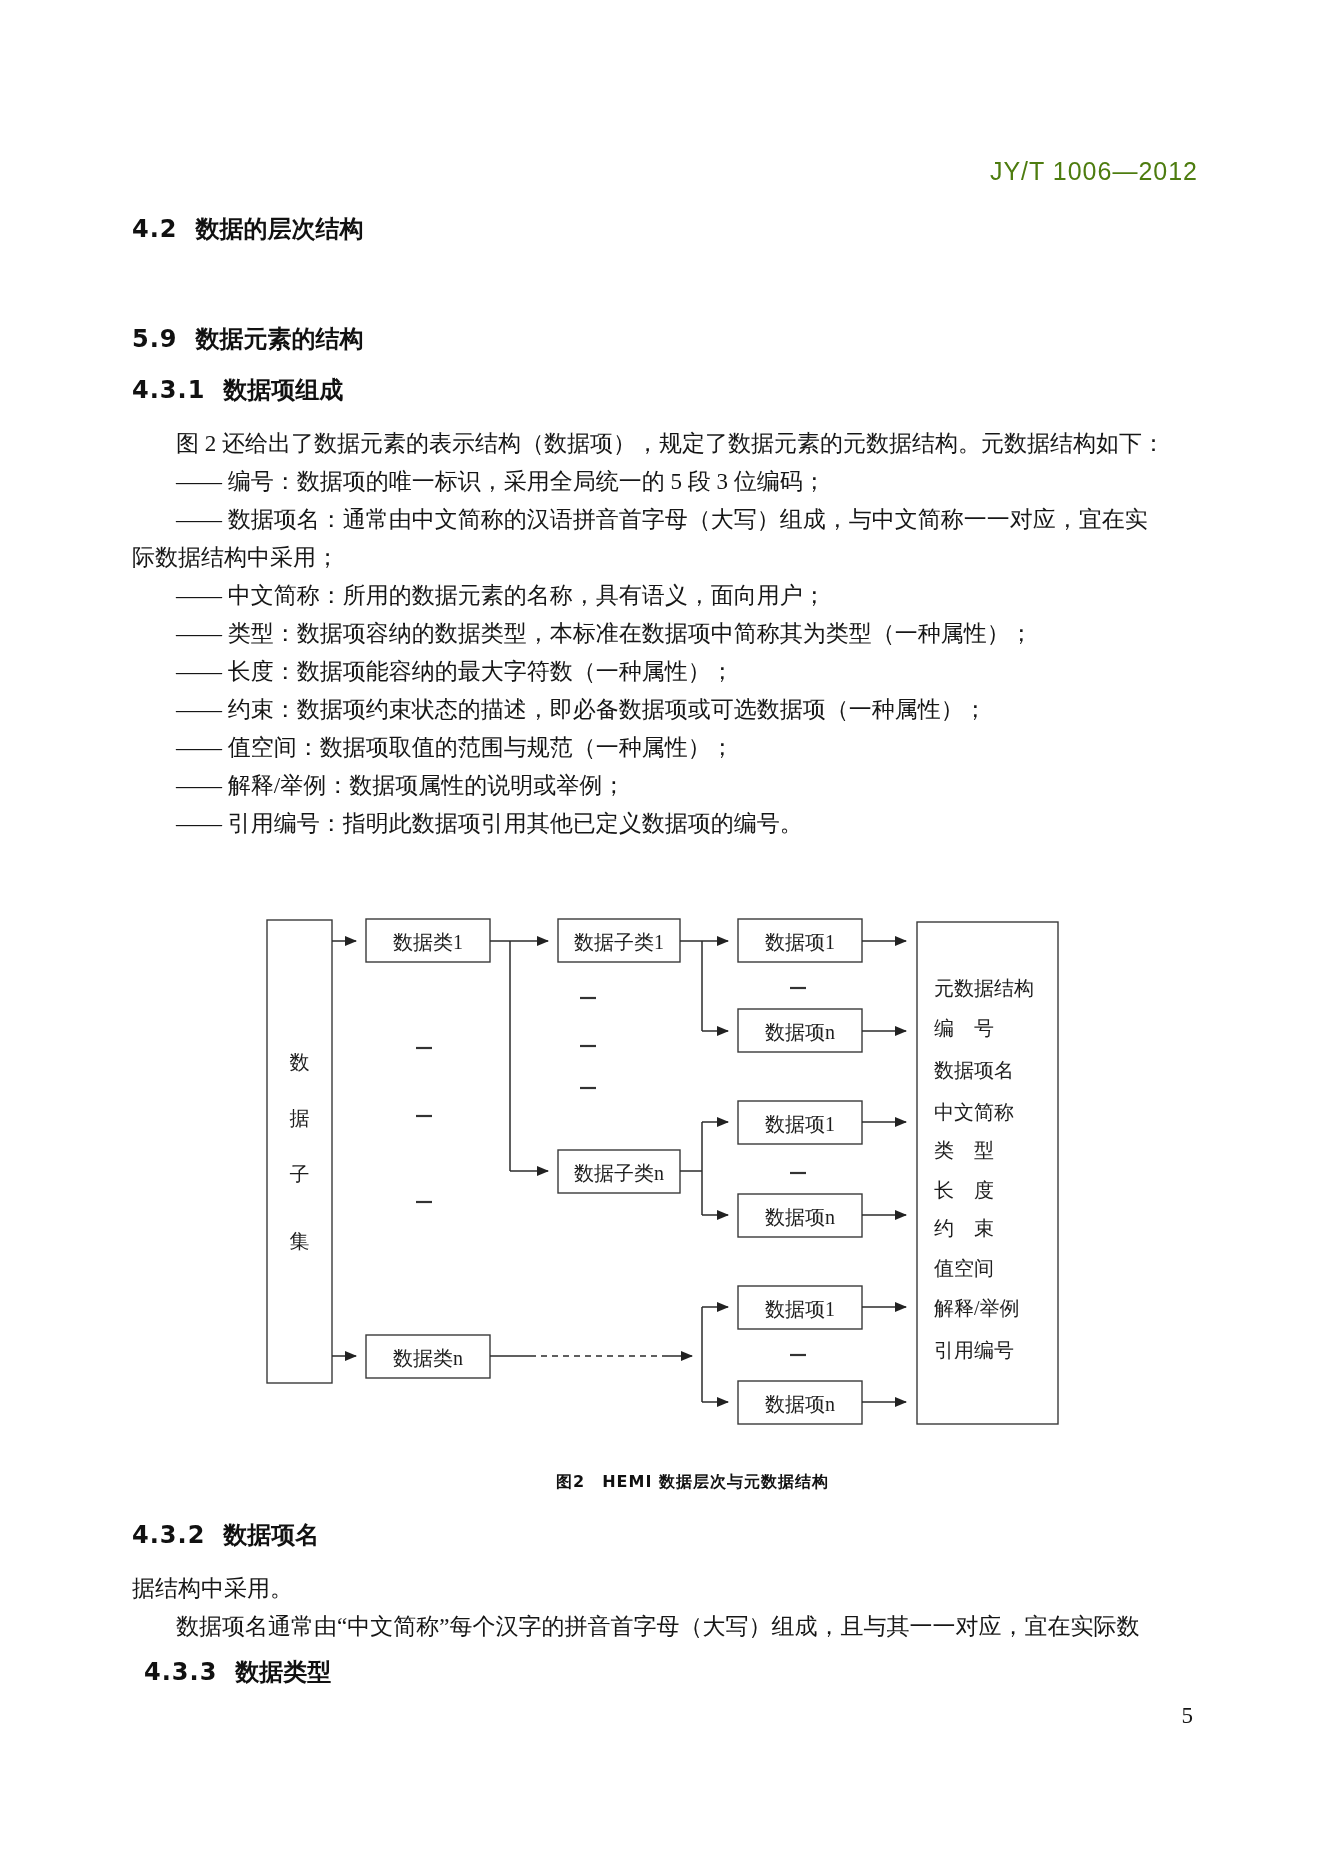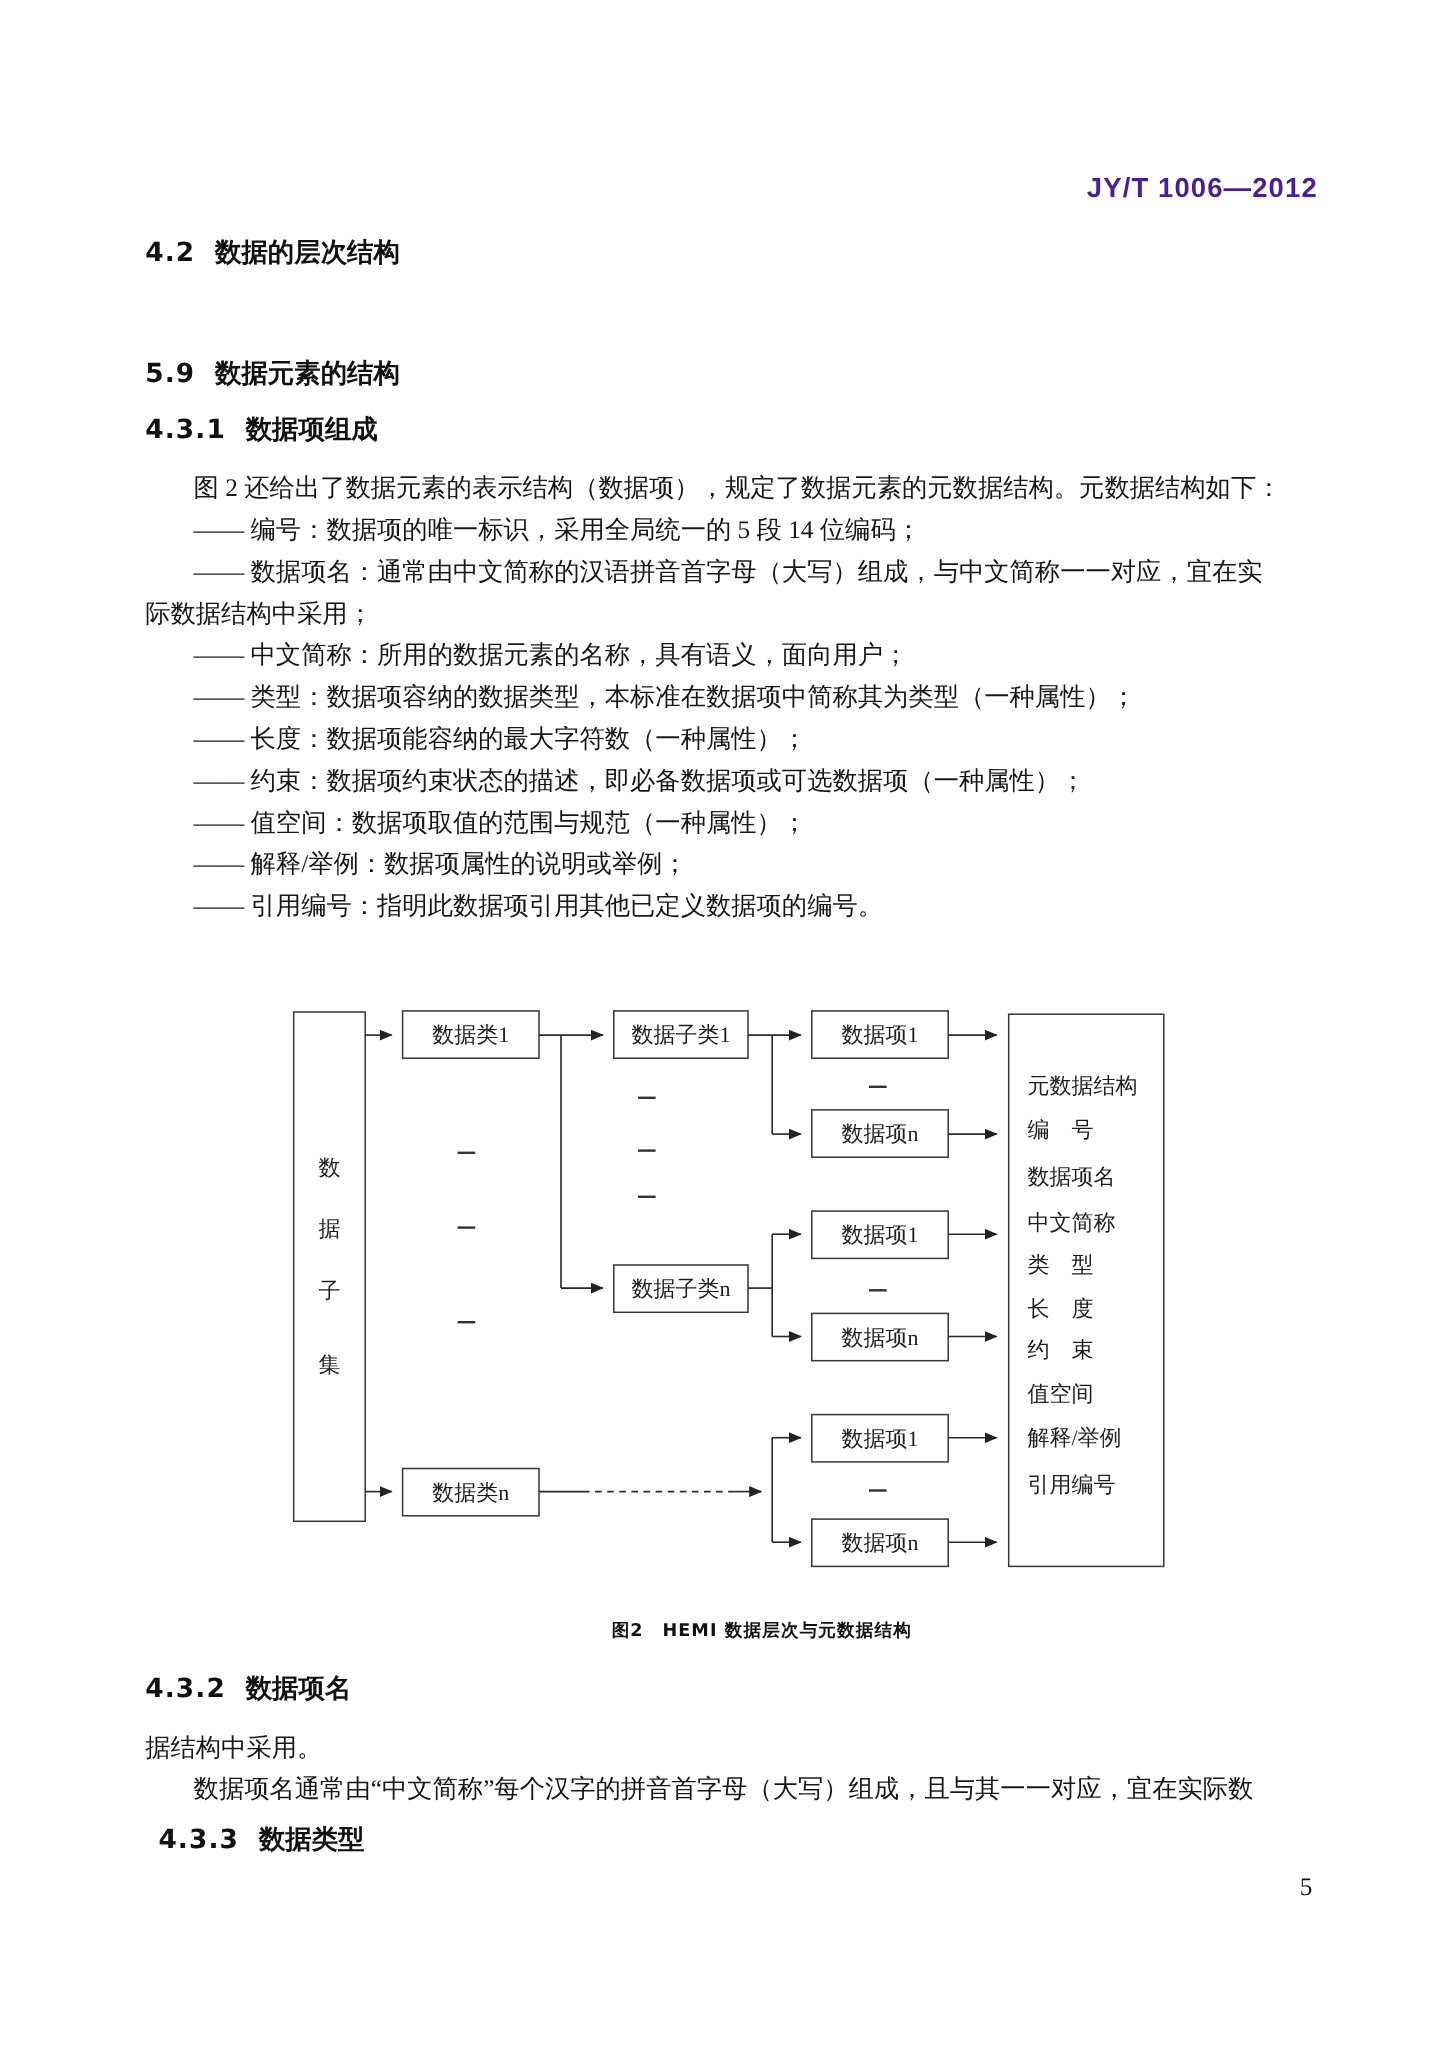--- a/index.html
+++ b/index.html
@@ -8,21 +8,21 @@
     width:1323px;height:1871px;
     background:#ffffff;
     margin:0 auto;
     overflow:hidden;
     font-family:"Liberation Serif","DejaVu Serif",serif;
     color:#1b1b1b;
   }
   .std-header{
     position:absolute;top:157px;right:125px;
     font-family:"Liberation Sans","DejaVu Sans",sans-serif;
-    font-weight:bold;font-size:25px;letter-spacing:1px;color:#4c1d95;
+    font-weight:normal;font-size:25px;letter-spacing:1px;color:#4d7c0f;
   }
   .heading{
     position:absolute;left:132px;
     font-family:"DejaVu Sans","Liberation Sans",sans-serif;
     font-weight:bold;font-size:24px;color:#111;
     white-space:nowrap;
   }
   .heading .hnum{margin-right:18px;letter-spacing:1px;}
   .h42{top:213px;}
   .h43{top:323px;}
@@ -80,21 +80,21 @@
   <div class="heading h43">
     <span class="hnum">5.9</span><span class="htitle">数据元素的结构</span>
   </div>
 
   <div class="heading h431">
     <span class="hnum">4.3.1</span><span class="htitle">数据项组成</span>
   </div>
 
   <div class="bodylines">
     <div class="bl">图 2 还给出了数据元素的表示结构（数据项），规定了数据元素的元数据结构。元数据结构如下：</div>
-    <div class="bl">—— 编号：数据项的唯一标识，采用全局统一的 5 段 14 位编码；</div>
+    <div class="bl">—— 编号：数据项的唯一标识，采用全局统一的 5 段 3 位编码；</div>
     <div class="bl">—— 数据项名：通常由中文简称的汉语拼音首字母（大写）组成，与中文简称一一对应，宜在实</div>
     <div class="bl cont">际数据结构中采用；</div>
     <div class="bl">—— 中文简称：所用的数据元素的名称，具有语义，面向用户；</div>
     <div class="bl">—— 类型：数据项容纳的数据类型，本标准在数据项中简称其为类型（一种属性）；</div>
     <div class="bl">—— 长度：数据项能容纳的最大字符数（一种属性）；</div>
     <div class="bl">—— 约束：数据项约束状态的描述，即必备数据项或可选数据项（一种属性）；</div>
     <div class="bl">—— 值空间：数据项取值的范围与规范（一种属性）；</div>
     <div class="bl">—— 解释/举例：数据项属性的说明或举例；</div>
     <div class="bl">—— 引用编号：指明此数据项引用其他已定义数据项的编号。</div>
   </div>

